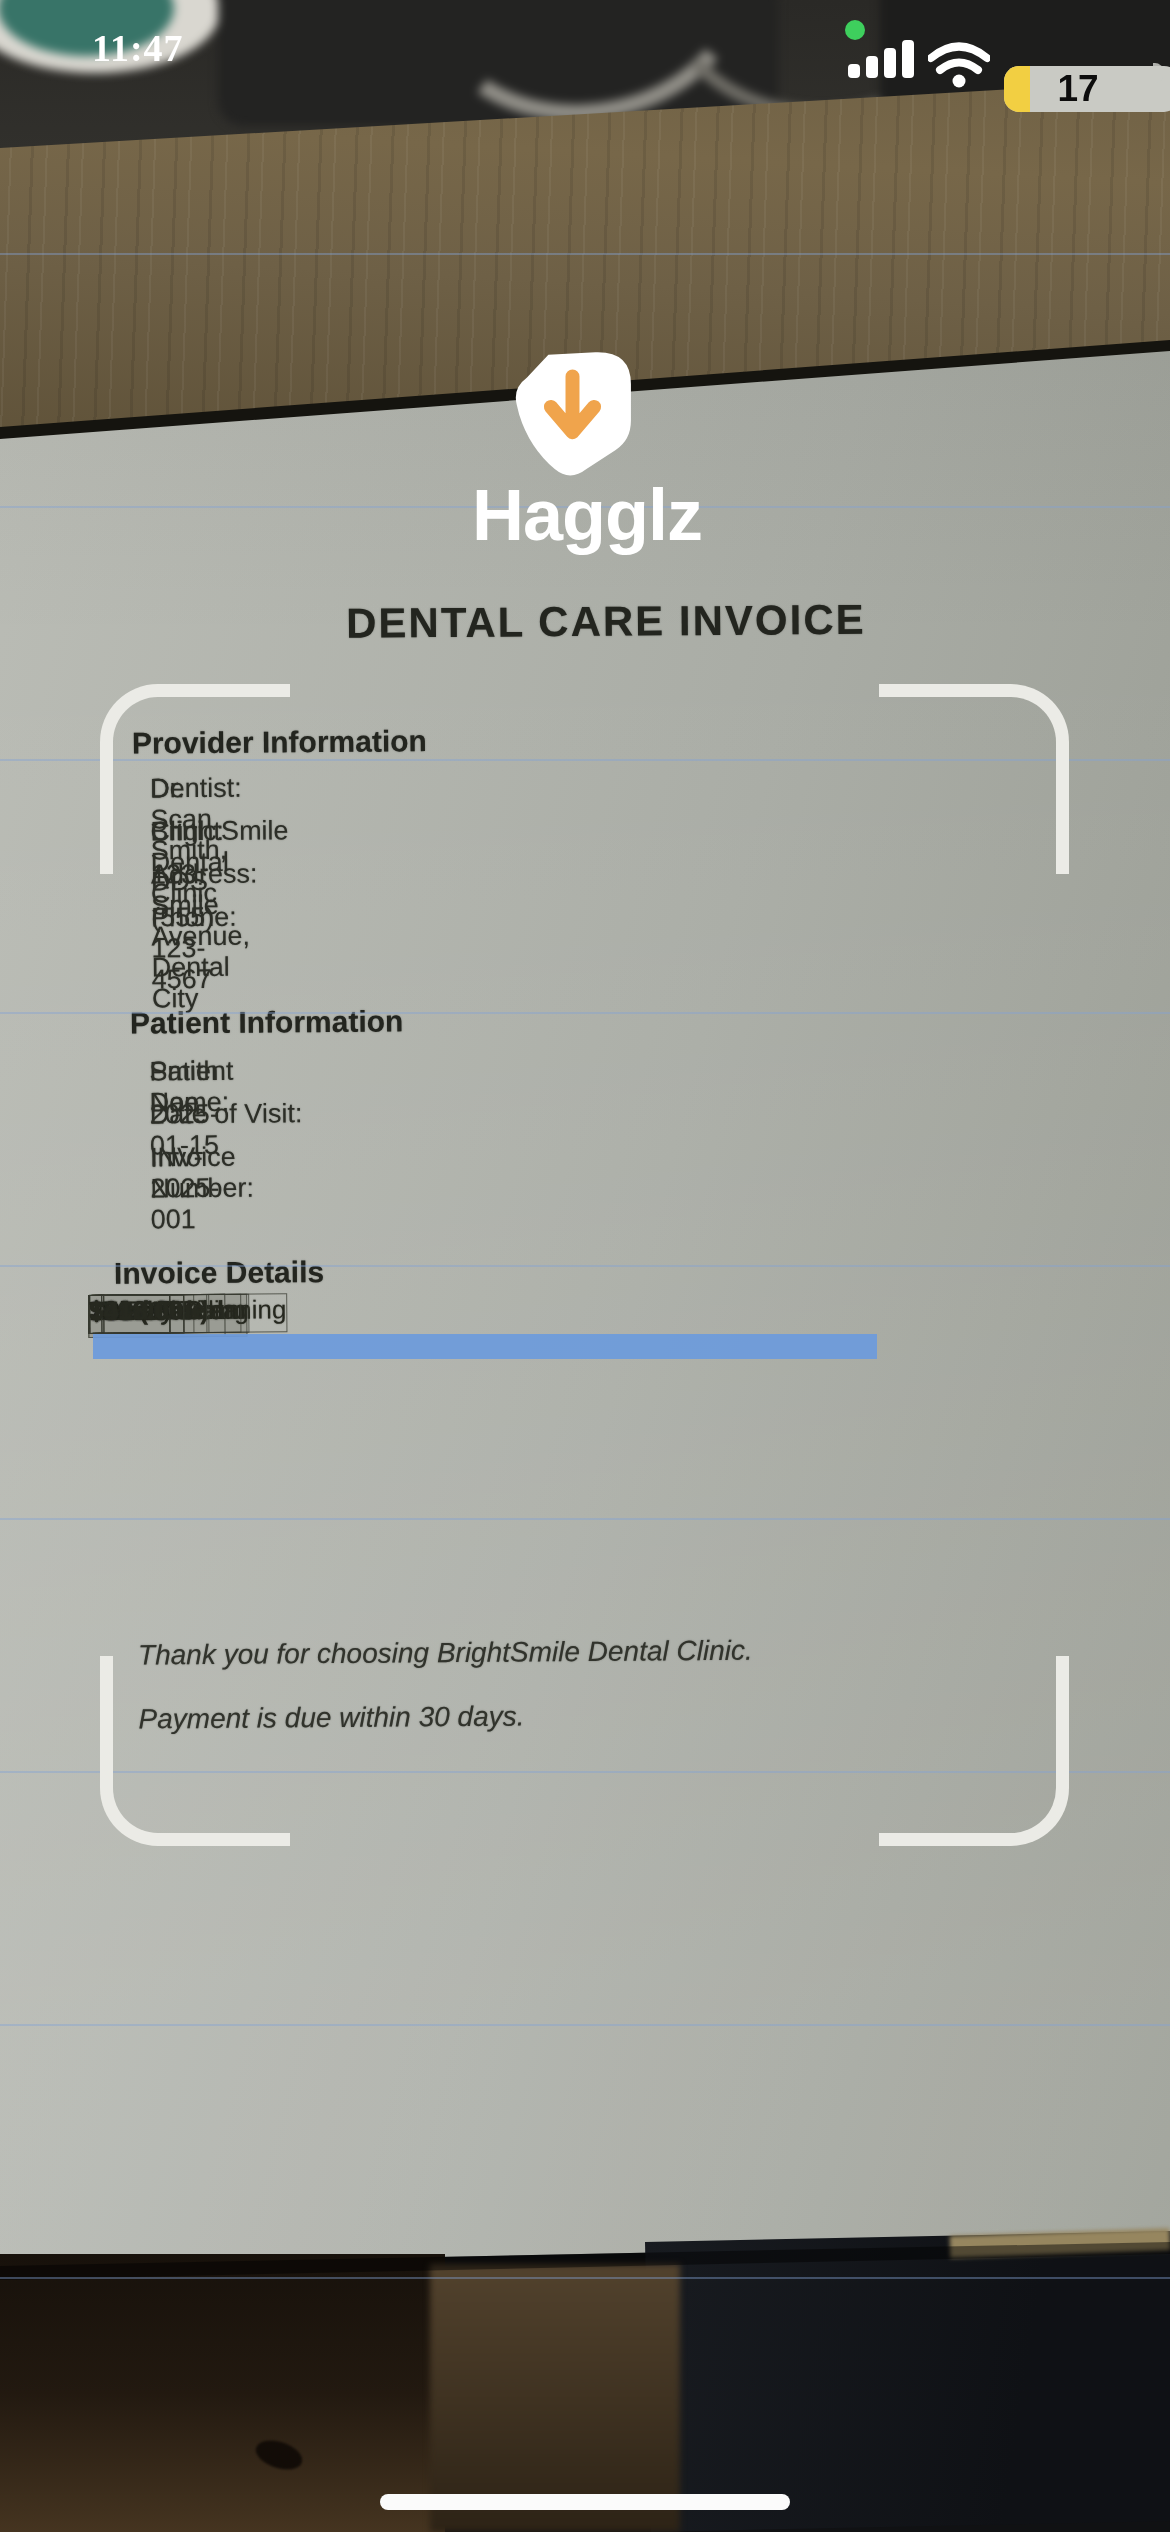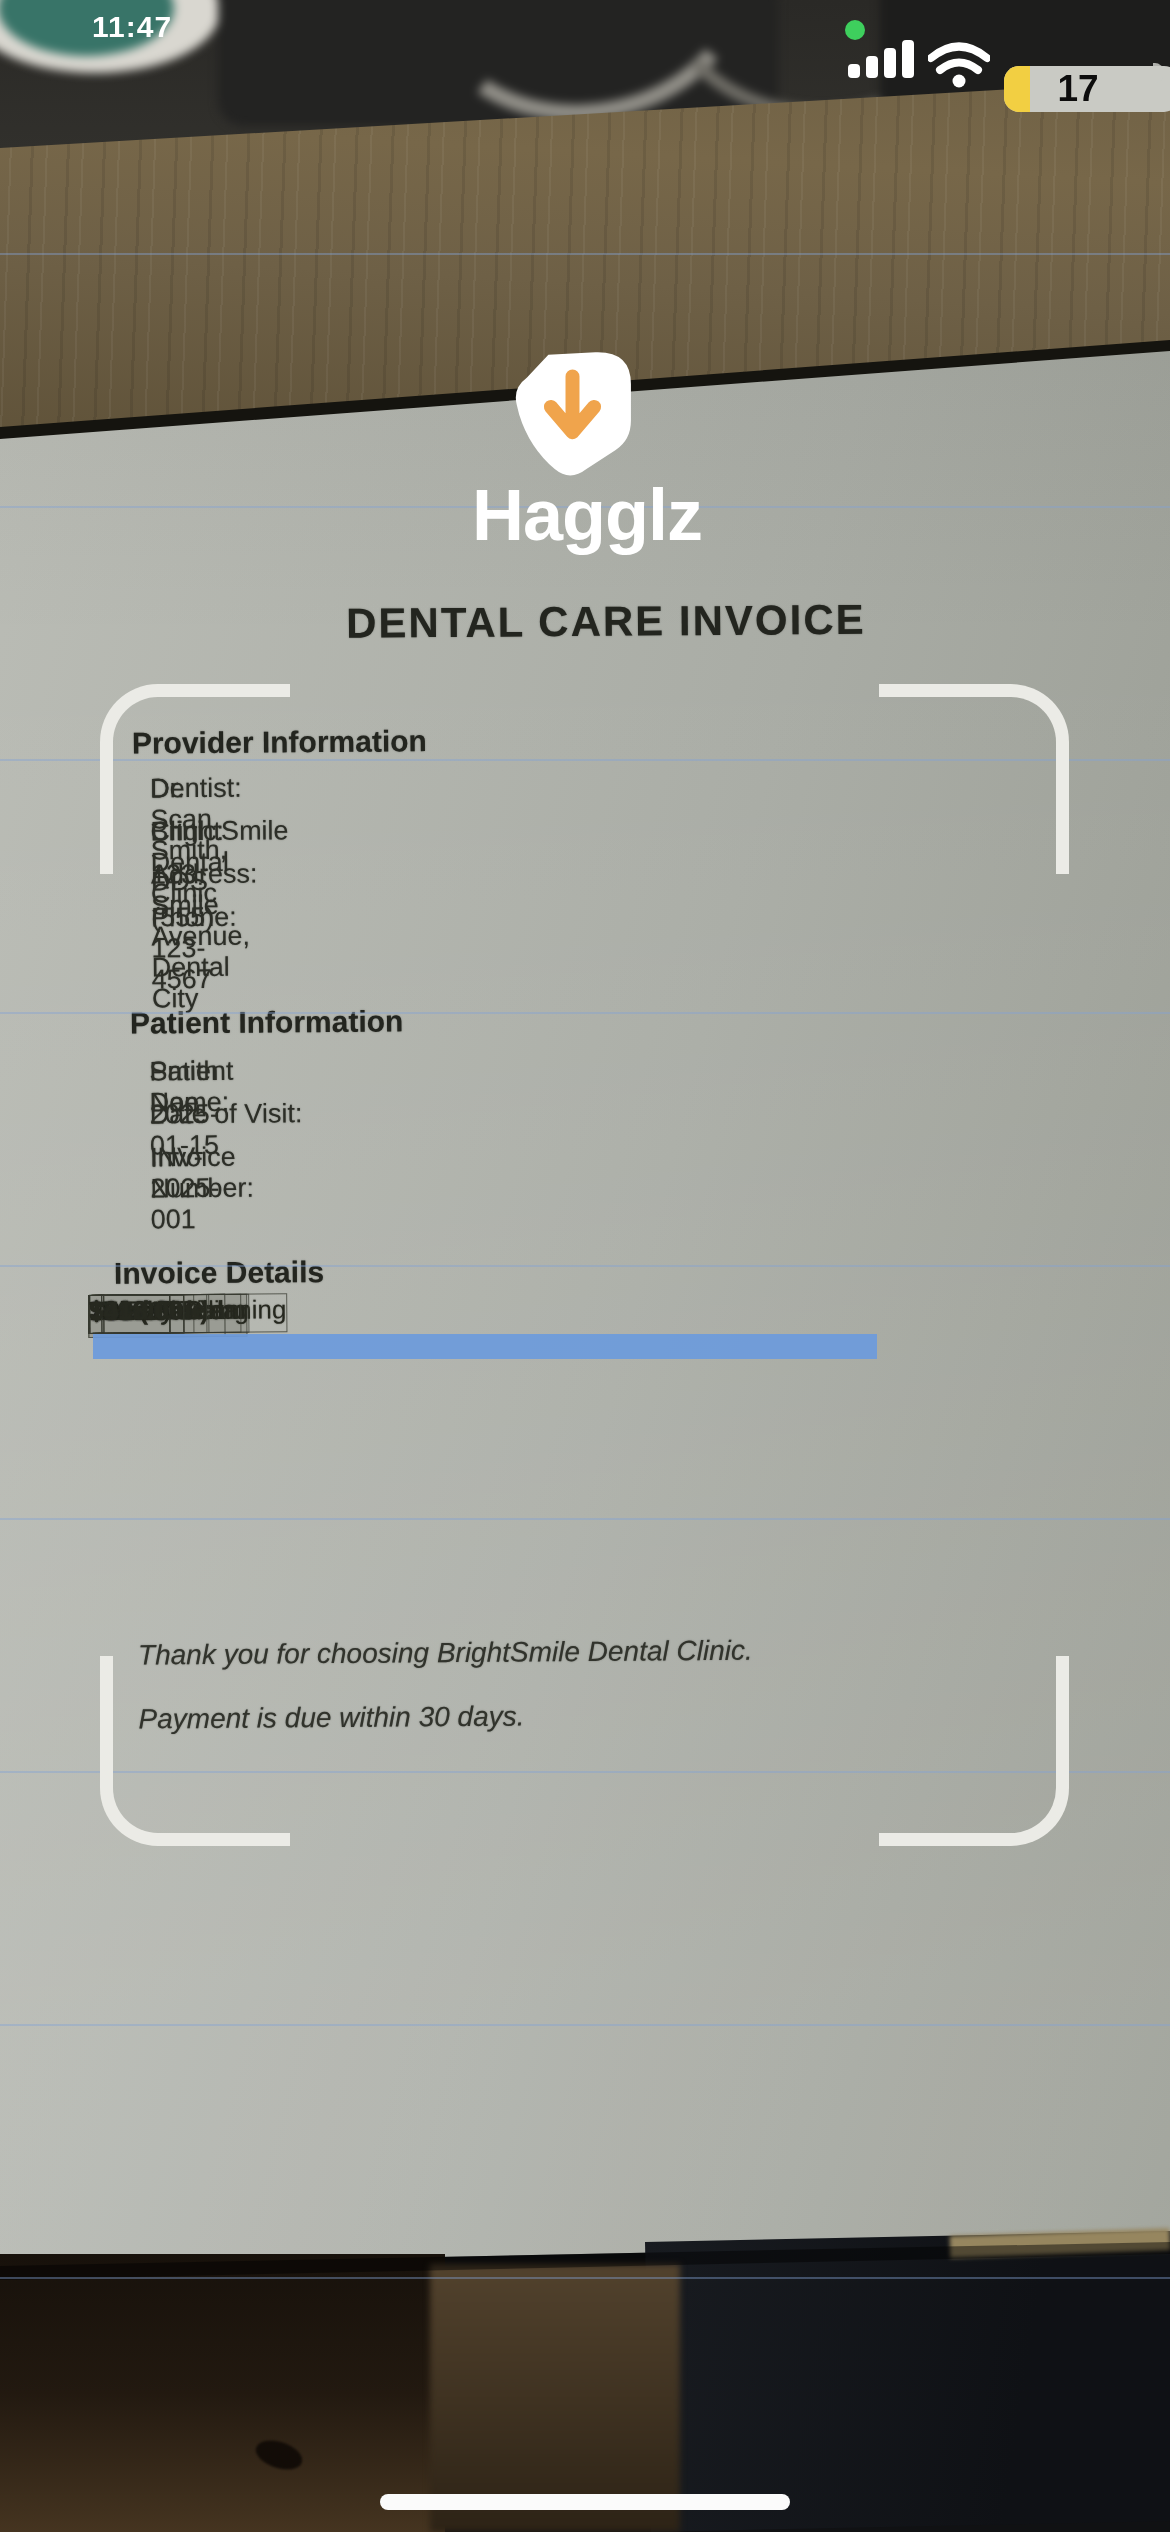--- a/index.html
+++ b/index.html
@@ -74,21 +74,21 @@
 
   
   .logo{left:509px;top:351px;width:127px;height:127px;z-index:8;}
   .wordmark{left:0;top:474px;width:1174px;text-align:center;font-size:72px;font-weight:bold;color:#fff;z-index:8;letter-spacing:-1px;}
   .analyse-btn{left:350px;top:2030px;width:470px;height:160px;border-radius:46px;background:#121314;
        border:3px solid rgba(118,120,124,.45);z-index:9;display:flex;align-items:center;justify-content:center;}
   .analyse-btn span{position:static;color:#fff;font-size:56px;font-weight:500;letter-spacing:.5px;}
   .home-indicator{left:380px;top:2494px;width:410px;height:16px;border-radius:8px;background:#fbfbfb;z-index:10;}
 
   
-  .time{left:92px;top:10px;font-size:30px;font-weight:600;color:#fff;z-index:10;letter-spacing:1px;}
+  .time{left:92px;top:26px;font-size:38px;font-weight:600;color:#fff;z-index:10;letter-spacing:1px;font-family:Liberation Serif, serif;}
   .camdot{left:845px;top:20px;width:20px;height:20px;border-radius:50%;background:#3ecf5d;z-index:10;}
   .sig{left:848px;top:40px;z-index:10;}
   .wifi{left:928px;top:42px;z-index:10;}
   .battery{left:1004px;top:50px;width:160px;height:46px;z-index:10;}
   .batt-body{left:0;top:16px;width:175px;height:46px;border-radius:15px;background:#c9cac4;overflow:hidden;}
   .batt-fill{left:0;top:0;width:26px;height:46px;background:#f2cf42;}
   .batt-num{left:0;top:0;width:148px;height:46px;display:flex;align-items:center;justify-content:center;
             font-size:37px;font-weight:bold;color:#0d0d0d;text-shadow:none;}
   .batt-nub{left:149px;top:13px;width:10px;height:20px;border-radius:0 8px 8px 0;background:rgba(201,202,196,.85);}
 </style>

